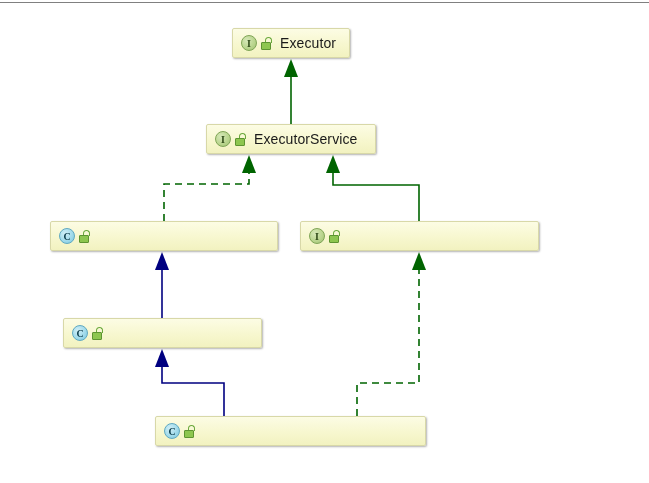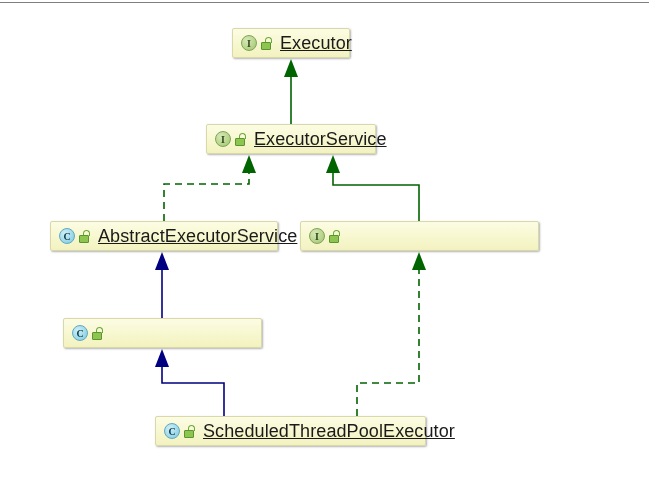--- a/index.html
+++ b/index.html
@@ -34,25 +34,24 @@
     align-items: center;
     background: linear-gradient(to bottom, #fcfce4 0%, #f7f7cf 55%, #f2f2c0 100%);
     border: 1px solid #d8d8a8;
     border-radius: 2px;
     box-shadow: 1px 1px 2px rgba(0,0,0,0.30);
     padding: 0 10px 0 8px;
     height: 30px;
     white-space: nowrap;
   }
   .node-label {
-    font-size: 18px;
+    font-size: 14px;
     color: #1a1a1a;
     letter-spacing: 0.1px;
     line-height: 1;
-    text-decoration: underline;
   }
   .icon-kind {
     width: 16px; height: 16px;
     border-radius: 50%;
     display: inline-flex;
     align-items: center;
     justify-content: center;
     flex: 0 0 auto;
     margin-right: 4px;
     font-size: 10px;
@@ -154,21 +153,20 @@
     </span>
     <span class="node-label">ExecutorService</span>
   </div>
 
   <div class="node" style="left:50px; top:221px; width:228px;">
     <span class="icon-kind cls">C</span>
     <span class="icon-lock">
       <span class="shackle"></span>
         <span class="body"></span>
     </span>
-    <span class="node-label">AbstractExecutorService</span>
   </div>
 
   <div class="node" style="left:300px; top:221px; width:239px;">
     <span class="icon-kind iface">I</span>
     <span class="icon-lock">
       <span class="shackle"></span>
         <span class="body"></span>
     </span>
   </div>
 
@@ -179,16 +177,15 @@
         <span class="body"></span>
     </span>
   </div>
 
   <div class="node" style="left:155px; top:416px; width:271px;">
     <span class="icon-kind cls">C</span>
     <span class="icon-lock">
       <span class="shackle"></span>
         <span class="body"></span>
     </span>
-    <span class="node-label">ScheduledThreadPoolExecutor</span>
   </div>
 
 </div>
 
 </body></html>

